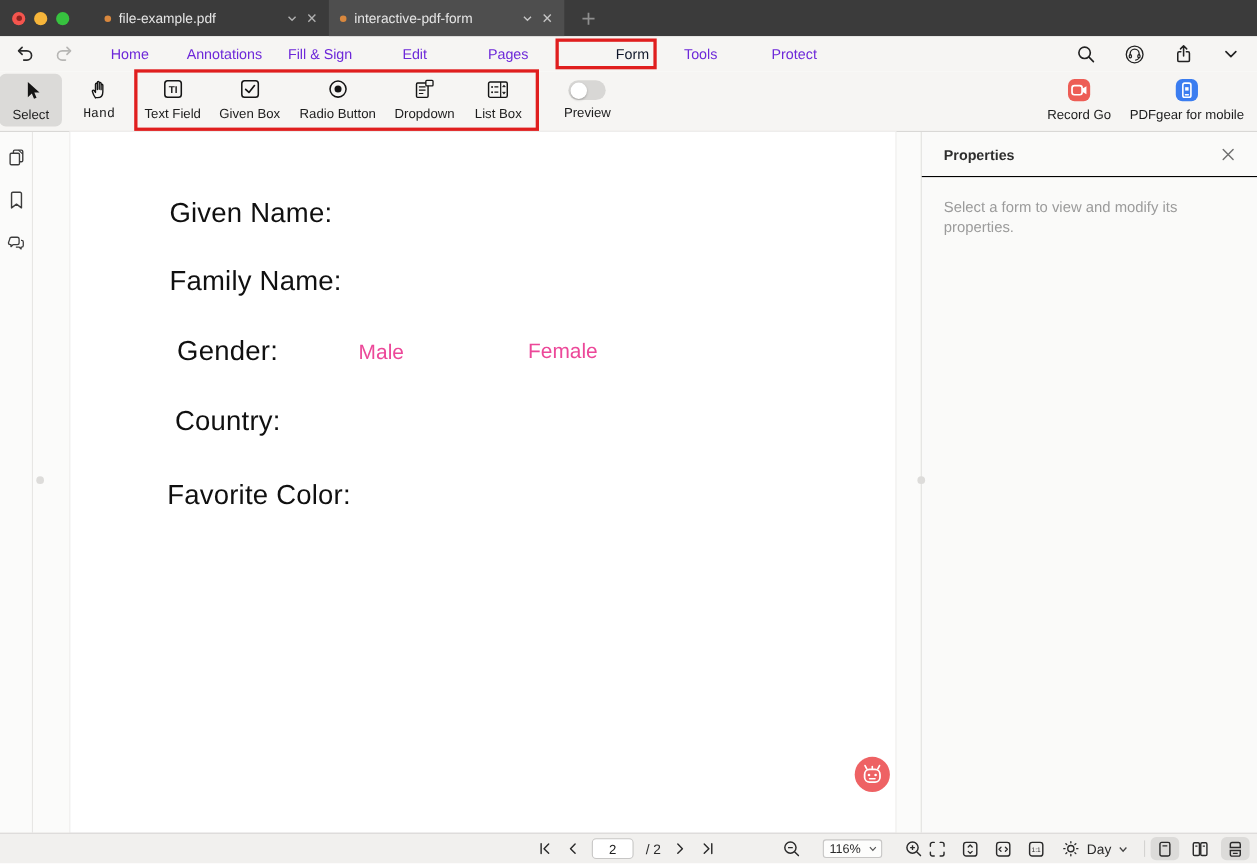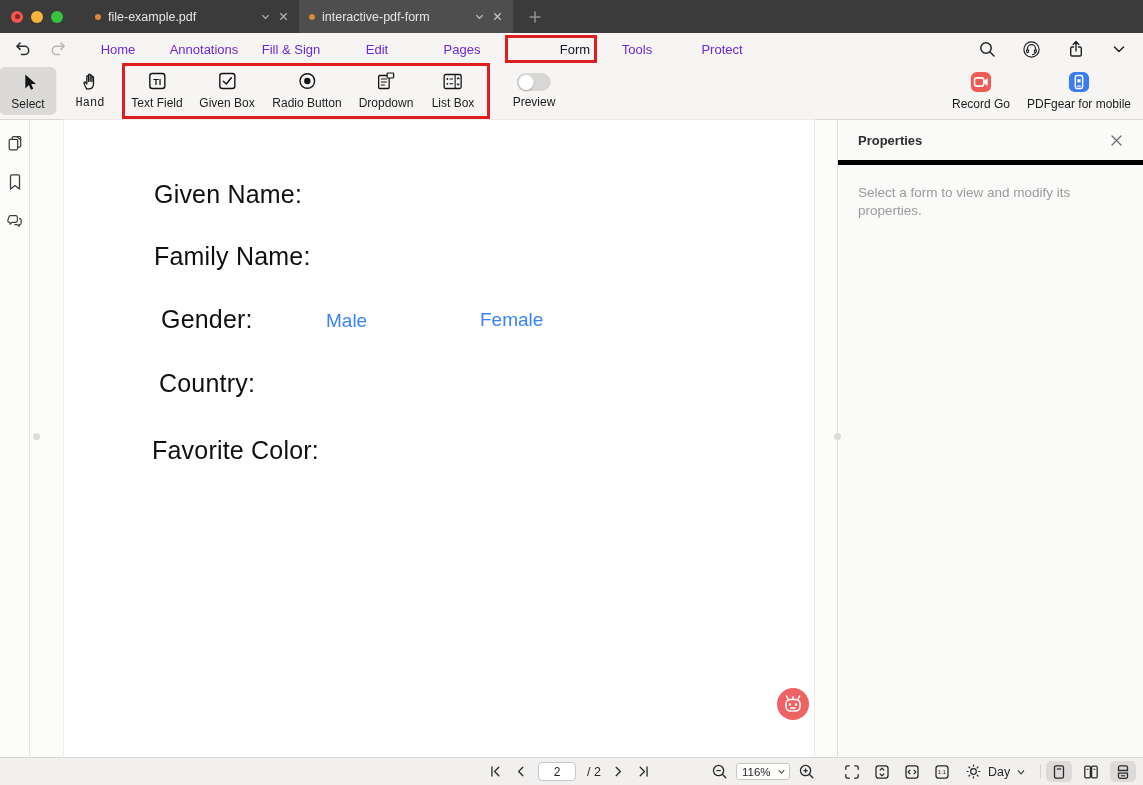--- a/index.html
+++ b/index.html
@@ -43,27 +43,27 @@
   .anno-form-menu{left:505px;top:35px;width:92px;height:28px;}
   .anno-form-tools{left:122px;top:63px;width:368px;height:56px;}
 
   
   .main{display:flex;height:637px;}
   .rail{width:30px;box-sizing:border-box;border-right:1px solid #e7e6e4;background:#fbfbfa;display:flex;flex-direction:column;align-items:center;padding-top:14px;gap:21px;}
   .rail-btn{width:18px;height:18px;display:flex;align-items:center;justify-content:center;}
   .canvas{flex:1;position:relative;background:#fbfbfa;}
   .page{position:absolute;left:34px;top:0;width:750px;height:637px;background:#fff;box-shadow:0 0 0 1px #eeedec;}
   .doc-label{position:absolute;color:#101010;font-size:25px;letter-spacing:.2px;white-space:nowrap;}
-  .doc-small{position:absolute;color:#3b82f6;font-size:19px;white-space:nowrap;}
+  .doc-small{position:absolute;color:#ec4899;font-size:19px;white-space:nowrap;}
   .mascot{position:absolute;left:746px;top:567px;width:34px;height:34px;}
   .grab-dot{position:absolute;width:7px;height:7px;border-radius:50%;background:#dddcda;}
 
   
   .props{width:306px;box-sizing:border-box;border-left:1px solid #e2e1df;background:#fafaf9;position:relative;}
-  .props-head{display:flex;align-items:center;justify-content:space-between;padding:13px 20px 12px 20px;border-bottom:5px solid #000000;gap:40px;}
+  .props-head{display:flex;align-items:center;justify-content:space-between;padding:13px 20px 12px 20px;border-bottom:1px solid #000000;gap:40px;}
   .props-title{font-size:13px;font-weight:bold;color:#2e2e2e;}
   .props-msg{margin:19px 20px 0 20px;font-size:13.5px;line-height:1.32;color:#9b9b9b;width:252px;}
 
   
   .statusbar{position:relative;height:27px;background:#f1f0ee;border-top:1px solid #d9d8d6;}
   .sb{position:absolute;top:0;height:27px;display:flex;align-items:center;}
   .sb-btn{display:flex;align-items:center;justify-content:center;}
   .page-input{width:36px;height:17px;border:1px solid #c7c6c5;border-radius:4px;background:#fff;text-align:center;font-size:12px;color:#222;font-family:"Liberation Sans",sans-serif;padding:0;}
   .sb-text{font-size:12.5px;color:#2a2a2a;}
   .zoom-box{width:54px;height:17px;border:1px solid #c7c6c5;border-radius:3px;background:#fdfdfc;display:flex;align-items:center;justify-content:space-between;padding:0 3px 0 5px;box-sizing:border-box;}
@@ -369,21 +369,21 @@
           </svg>
       </span>
       <span class="sb-btn">
         <svg width="15" height="15" viewBox="0 0 16 16">
             <polyline points="4.5,3.5 9,8 4.5,12.5" fill="none" stroke="#2a2a2a" stroke-width="1.4" stroke-linecap="round" stroke-linejoin="round"></polyline>
             <path d="M11.8 3.2 V12.8" stroke="#2a2a2a" stroke-width="1.4" stroke-linecap="round"></path>
           </svg>
       </span>
     </div>
 
-    <div class="sb" style="left:711px;gap:8px;">
+    <div class="sb" style="left:711px;gap:20px;">
       <span class="sb-btn">
         <svg width="17" height="17" viewBox="0 0 18 18">
             <circle cx="8" cy="8" r="5.4" fill="none" stroke="#2a2a2a" stroke-width="1.4"></circle>
             <path d="M5.7 8 h4.6" stroke="#2a2a2a" stroke-width="1.3"></path>
             <path d="M12.2 12.2 L15.7 15.7" stroke="#2a2a2a" stroke-width="1.4" stroke-linecap="round"></path>
           </svg>
       </span>
       <span class="zoom-box">
         <span class="sb-text">116%</span>
         <svg width="9" height="9" viewBox="0 0 10 10">

